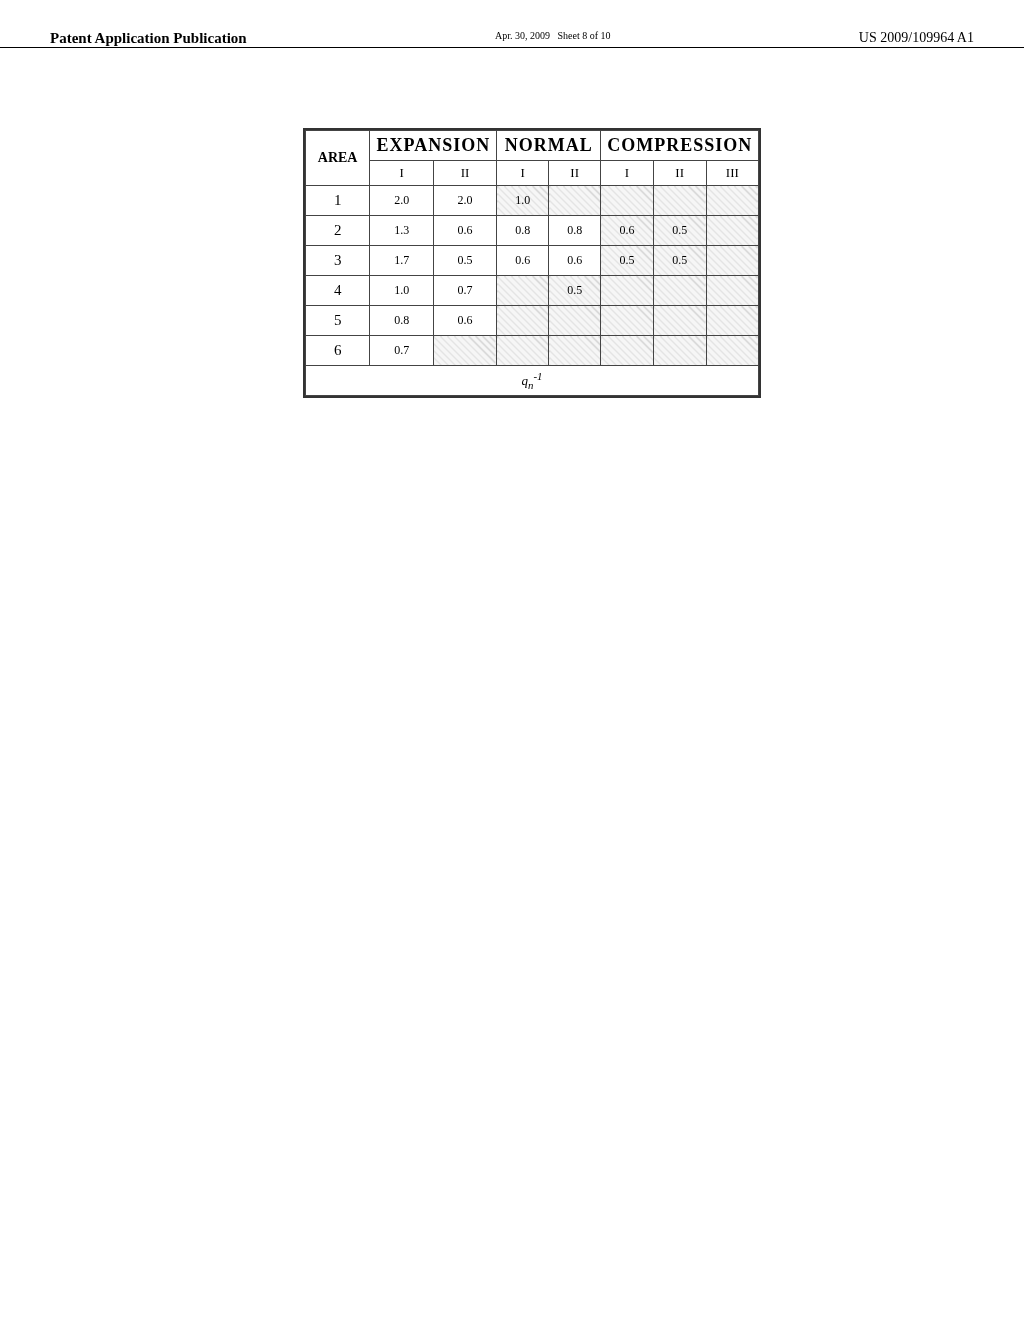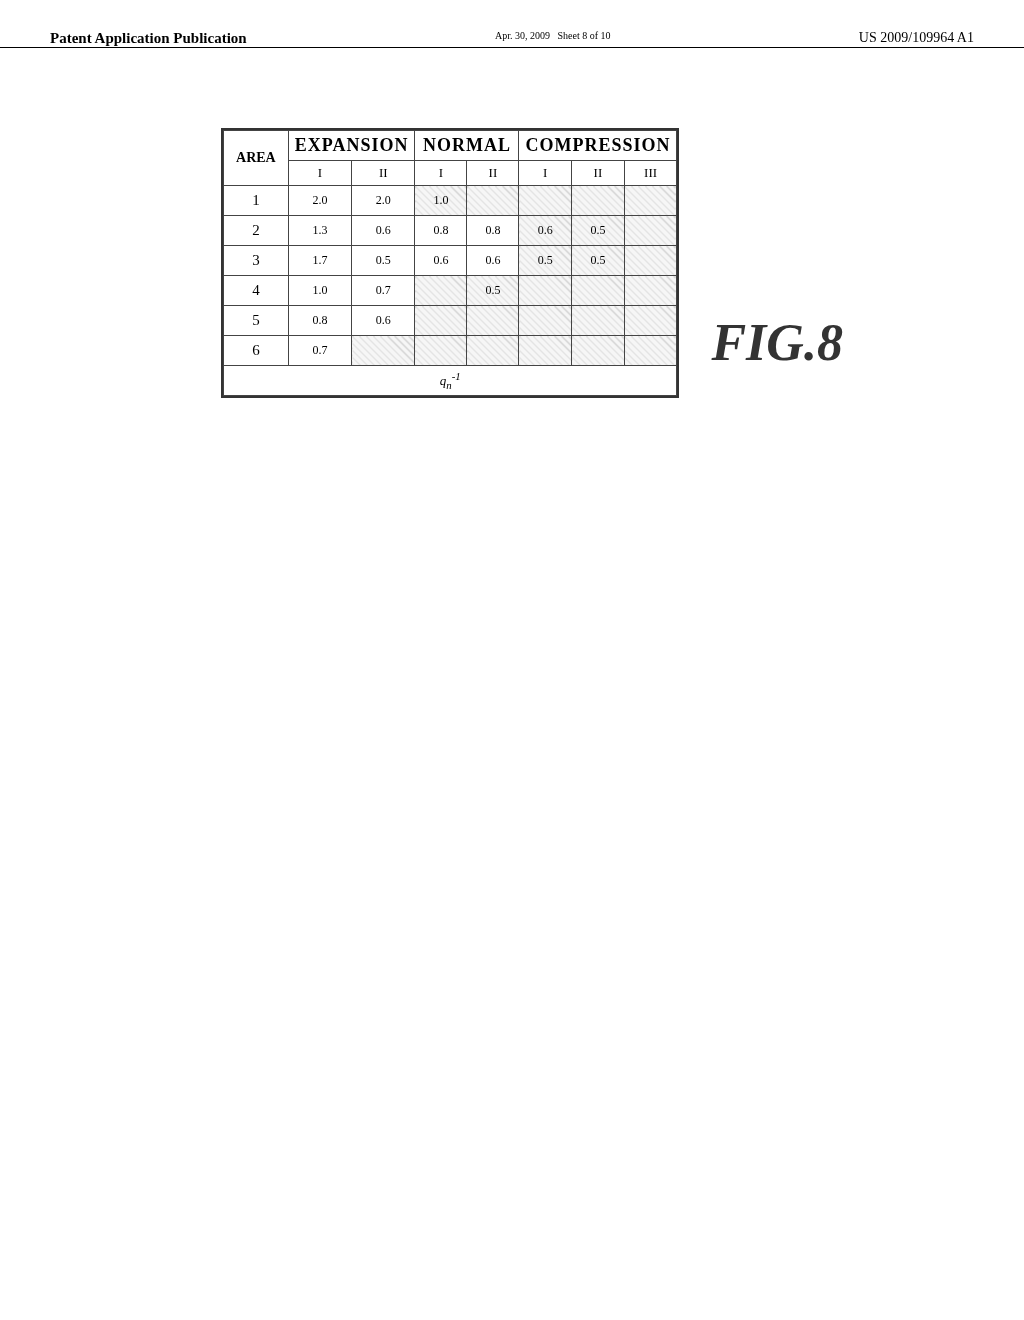--- a/index.html
+++ b/index.html
@@ -219,17 +219,14 @@
       <tfoot>
         <tr>
           <td colspan="8" class="qn-cell" style="text-align:center; font-style:italic;">
             q<sub>n</sub><sup>-1</sup>
           </td>
         </tr>
       </tfoot>
     </table>
   </div>
 
-  <div class="fig-label">
-    FIG.8
-  </div>
 
 </div>
 
 </body></html>

